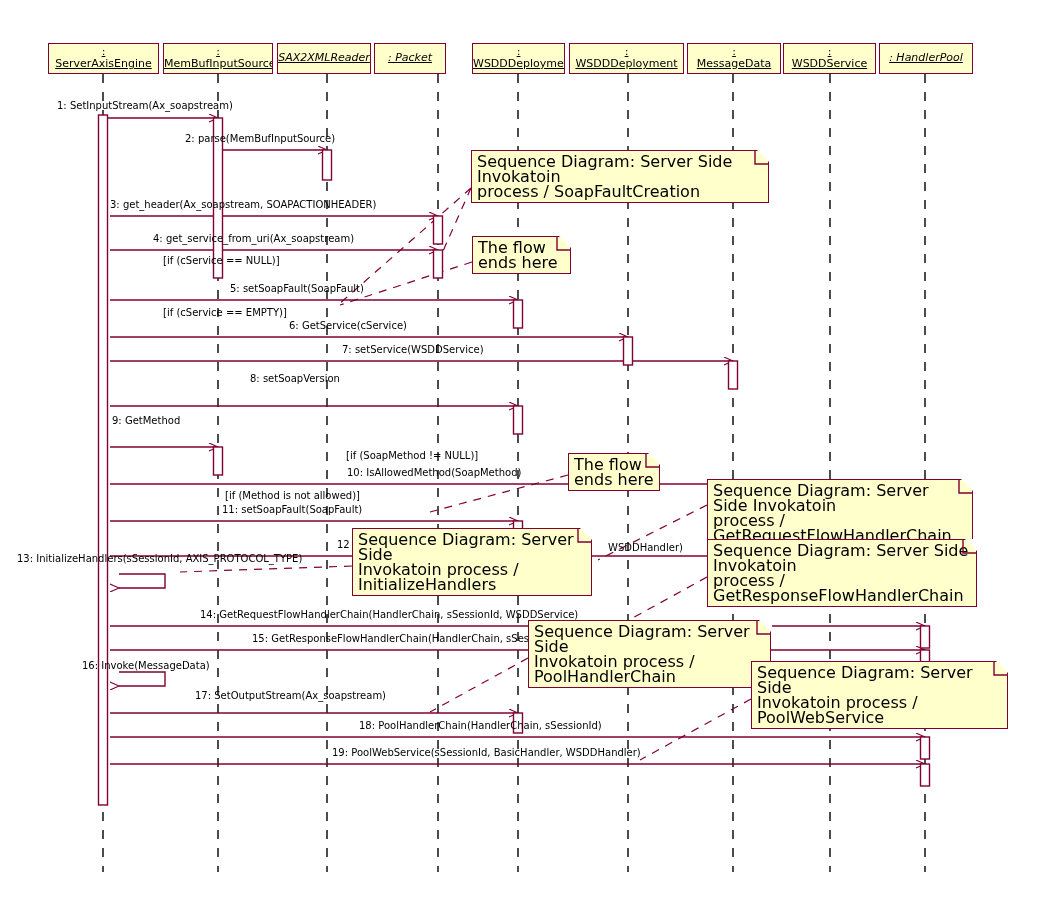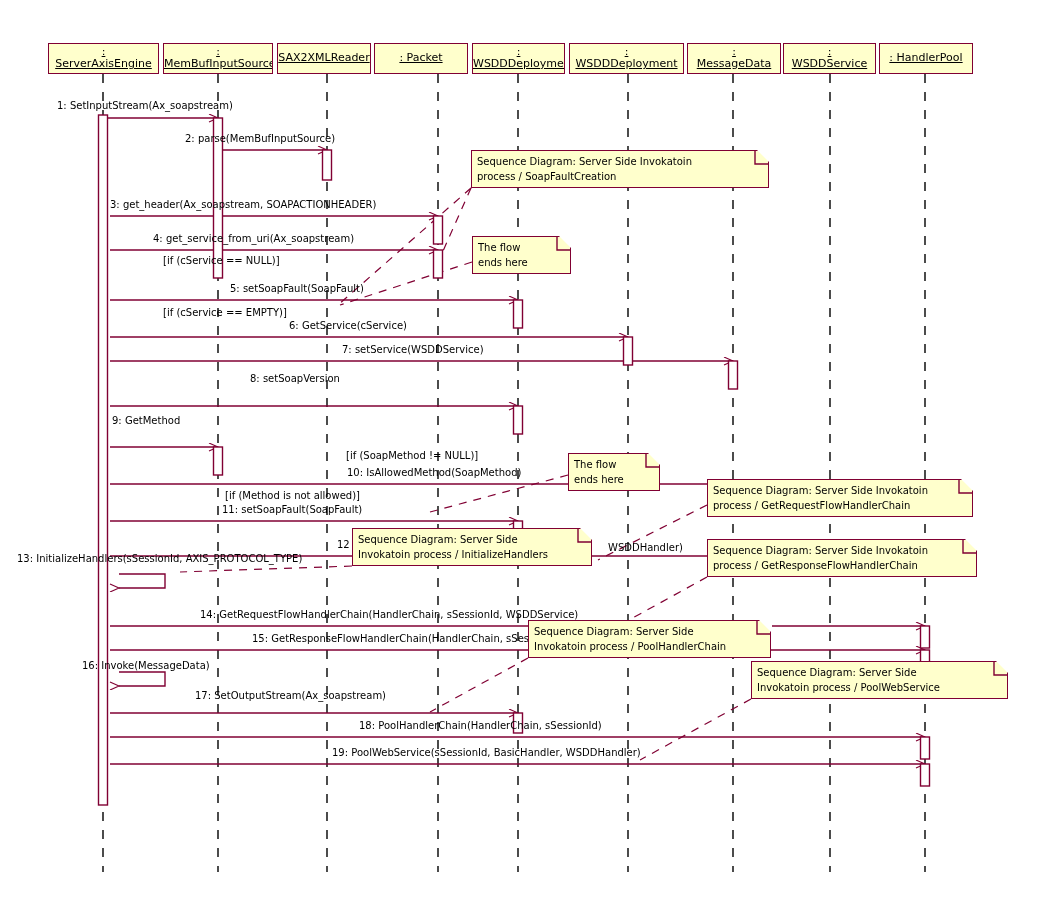--- a/index.html
+++ b/index.html
@@ -48,29 +48,30 @@
   .lifeline-head .ll-name {
     display: block;
     text-decoration: underline;
     white-space: normal;
   }
   .lifeline-head.single {
     padding-top: 7px;
   }
   .lifeline-head.single .ll-name {
     text-decoration: underline;
+    font-style: italic;
   }
   
   .note {
     position: absolute;
     box-sizing: border-box;
     background: #FFFFCC;
     border: 1.5px solid #800033;
     color: #000000;
-    font-size: 10px;
+    font-size: 16px;
     line-height: 15px;
     padding: 3px 5px 3px 5px;
     white-space: pre-line;
   }
   .note .fold {
     position: absolute;
     top: -1.5px;
     right: -1.5px;
     width: 13px;
     height: 13px;
@@ -178,21 +179,21 @@
         <span class="ll-colon">:</span>
         <span class="ll-name">ServerAxisEngine</span>
       </div>
       <div class="lifeline-head" style="left: 163px; top: 43px; width: 110px; height: 31px;">
         <span class="ll-colon">:</span>
         <span class="ll-name">MemBufInputSource</span>
       </div>
       <div class="lifeline-head single" style="left: 277px; top: 43px; width: 94px; height: 31px;">
         <span class="ll-name">SAX2XMLReader</span>
       </div>
-      <div class="lifeline-head single" style="left: 374px; top: 43px; width: 94px; height: 31px;">
+      <div class="lifeline-head single" style="left: 374px; top: 43px; width: 72px; height: 31px;">
         <span class="ll-name">: Packet</span>
       </div>
       <div class="lifeline-head" style="left: 472px; top: 43px; width: 93px; height: 31px;">
         <span class="ll-colon">:</span>
         <span class="ll-name">WSDDDeployment</span>
       </div>
       <div class="lifeline-head" style="left: 569px; top: 43px; width: 115px; height: 31px;">
         <span class="ll-colon">:</span>
         <span class="ll-name">WSDDDeployment</span>
       </div>

